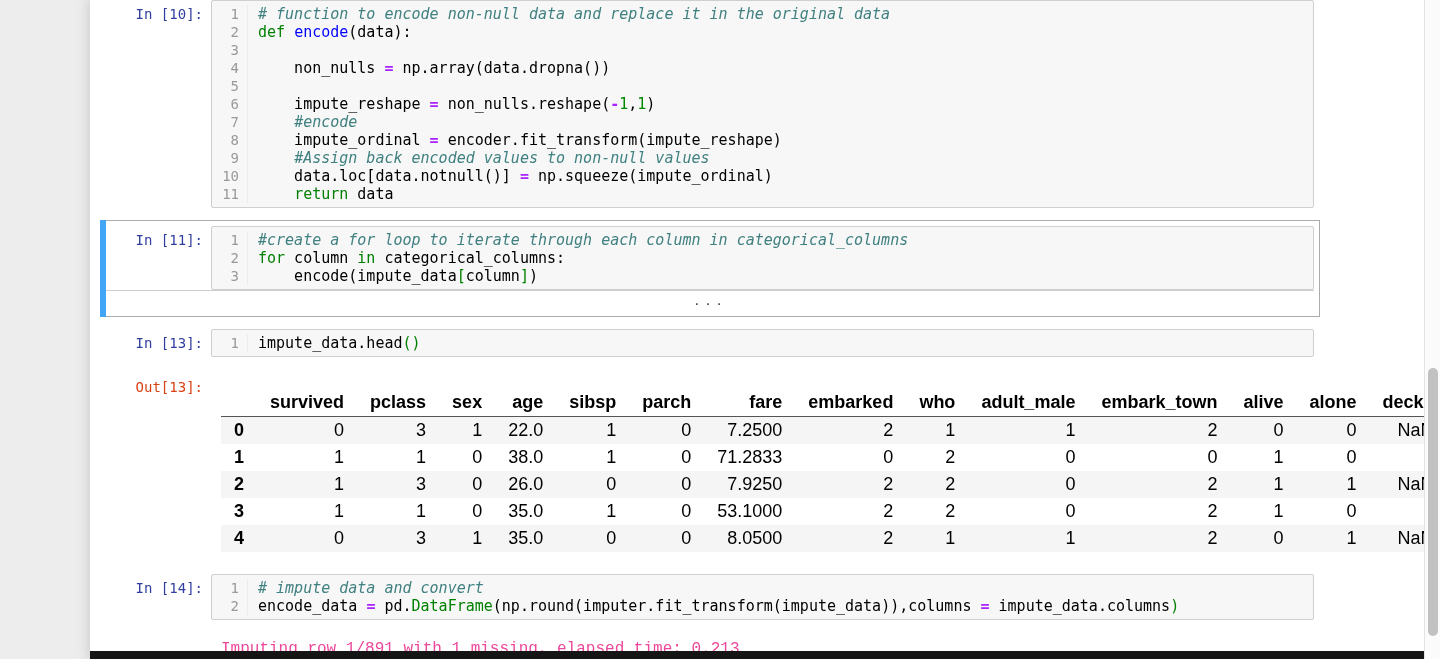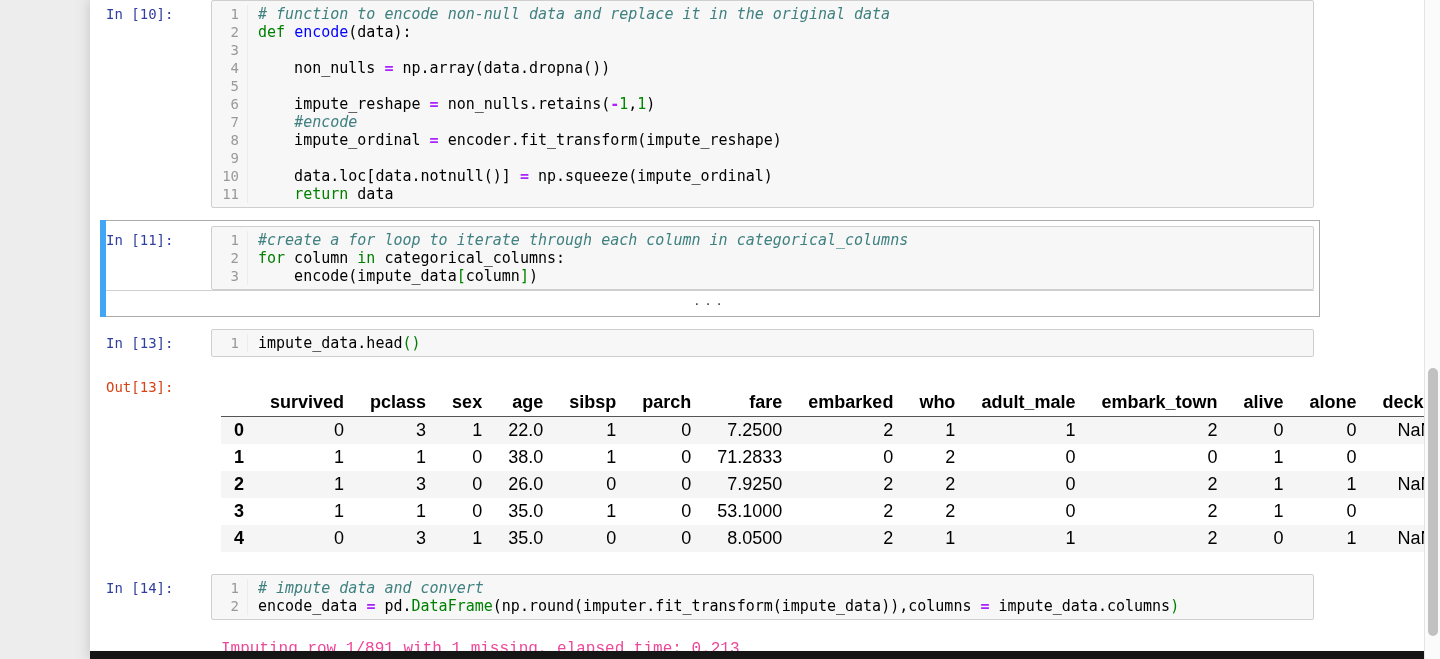--- a/index.html
+++ b/index.html
@@ -16,21 +16,21 @@
     box-shadow:0 0 12px 1px rgba(87,87,87,.25);overflow:hidden}
   .cells{padding:0 104px 0 10px}
   .cell{position:relative;padding:5px;border:1px solid transparent}
   .cell:first-child{margin-top:-6px}
   .cell + .cell{margin-top:6px}
   .cell.selected{border-color:var(--sel-border)}
   .cell.selected::before{content:"";position:absolute;left:-1px;top:-1px;bottom:-1px;width:6px;
     background:var(--sel-bar)}
   .input-row,.output-row{display:flex;align-items:flex-start}
   .output-row{margin-top:16px}
-  .prompt{flex:0 0 105px;padding:5px 8px 0 0;white-space:nowrap;
+  .prompt{flex:0 0 105px;text-align:right;padding:5px 8px 0 0;white-space:nowrap;
     font-family:"DejaVu Sans Mono","Liberation Mono",monospace;font-size:14px;line-height:18px;
     color:var(--prompt-in)}
   .out-prompt{color:var(--prompt-out)}
   .input-area{flex:1;min-width:0;background:var(--cell-bg);border:1px solid var(--cell-border);
     border-radius:2px;padding:4px 0;cursor:text}
   .code-line{display:flex;font-family:"DejaVu Sans Mono","Liberation Mono",monospace;
     font-size:15px;line-height:18px;white-space:pre}
   .gutter{flex:0 0 36px;text-align:right;padding-right:8px;color:var(--gutter);
     border-right:1px solid #ececec;font-size:14px}
   .line-content{flex:1;min-width:0;margin:0;padding-left:10px;white-space:pre;
@@ -69,24 +69,24 @@
     <div class="cells" id="cells">
         <div class="cell">
           <div class="input-row">
             <div class="prompt in-prompt">In [10]:</div>
             <div class="input-area">
               <div class="code-line"><div class="gutter">1</div><pre class="line-content"><span class="tok-com"># function to encode non-null data and replace it in the original data</span></pre></div>
               <div class="code-line"><div class="gutter">2</div><pre class="line-content"><span class="tok-kw">def</span><span class=""> </span><span class="tok-def">encode</span><span class="">(data):</span></pre></div>
               <div class="code-line"><div class="gutter">3</div><pre class="line-content"><span class="">    </span></pre></div>
               <div class="code-line"><div class="gutter">4</div><pre class="line-content"><span class="">    non_nulls </span><span class="tok-op">=</span><span class=""> np.array(data.dropna())</span></pre></div>
               <div class="code-line"><div class="gutter">5</div><pre class="line-content"><span class="">    </span></pre></div>
-              <div class="code-line"><div class="gutter">6</div><pre class="line-content"><span class="">    impute_reshape </span><span class="tok-op">=</span><span class=""> non_nulls.retains(</span><span class="tok-op">-</span><span class="tok-num">1</span><span class="">,</span><span class="tok-num">1</span><span class="">)</span></pre></div>
+              <div class="code-line"><div class="gutter">6</div><pre class="line-content"><span class="">    impute_reshape </span><span class="tok-op">=</span><span class=""> non_nulls.reshape(</span><span class="tok-op">-</span><span class="tok-num">1</span><span class="">,</span><span class="tok-num">1</span><span class="">)</span></pre></div>
               <div class="code-line"><div class="gutter">7</div><pre class="line-content"><span class="">    </span><span class="tok-com">#encode</span></pre></div>
               <div class="code-line"><div class="gutter">8</div><pre class="line-content"><span class="">    impute_ordinal </span><span class="tok-op">=</span><span class=""> encoder.fit_transform(impute_reshape)</span></pre></div>
-              <div class="code-line"><div class="gutter">9</div><pre class="line-content"><span class="">    </span></pre></div>
+              <div class="code-line"><div class="gutter">9</div><pre class="line-content"><span class="">    </span><span class="tok-com">#Assign back encoded values to non-null values</span></pre></div>
               <div class="code-line"><div class="gutter">10</div><pre class="line-content"><span class="">    data.loc[data.notnull()] </span><span class="tok-op">=</span><span class=""> np.squeeze(impute_ordinal)</span></pre></div>
               <div class="code-line"><div class="gutter">11</div><pre class="line-content"><span class="">    </span><span class="tok-kw">return</span><span class=""> data</span></pre></div>
             </div>
           </div>
         </div>
         <div class="cell selected">
           <div class="input-row">
             <div class="prompt in-prompt">In [11]:</div>
             <div class="input-area">
               <div class="code-line"><div class="gutter">1</div><pre class="line-content"><span class="tok-com">#create a for loop to iterate through each column in categorical_columns</span></pre></div>

